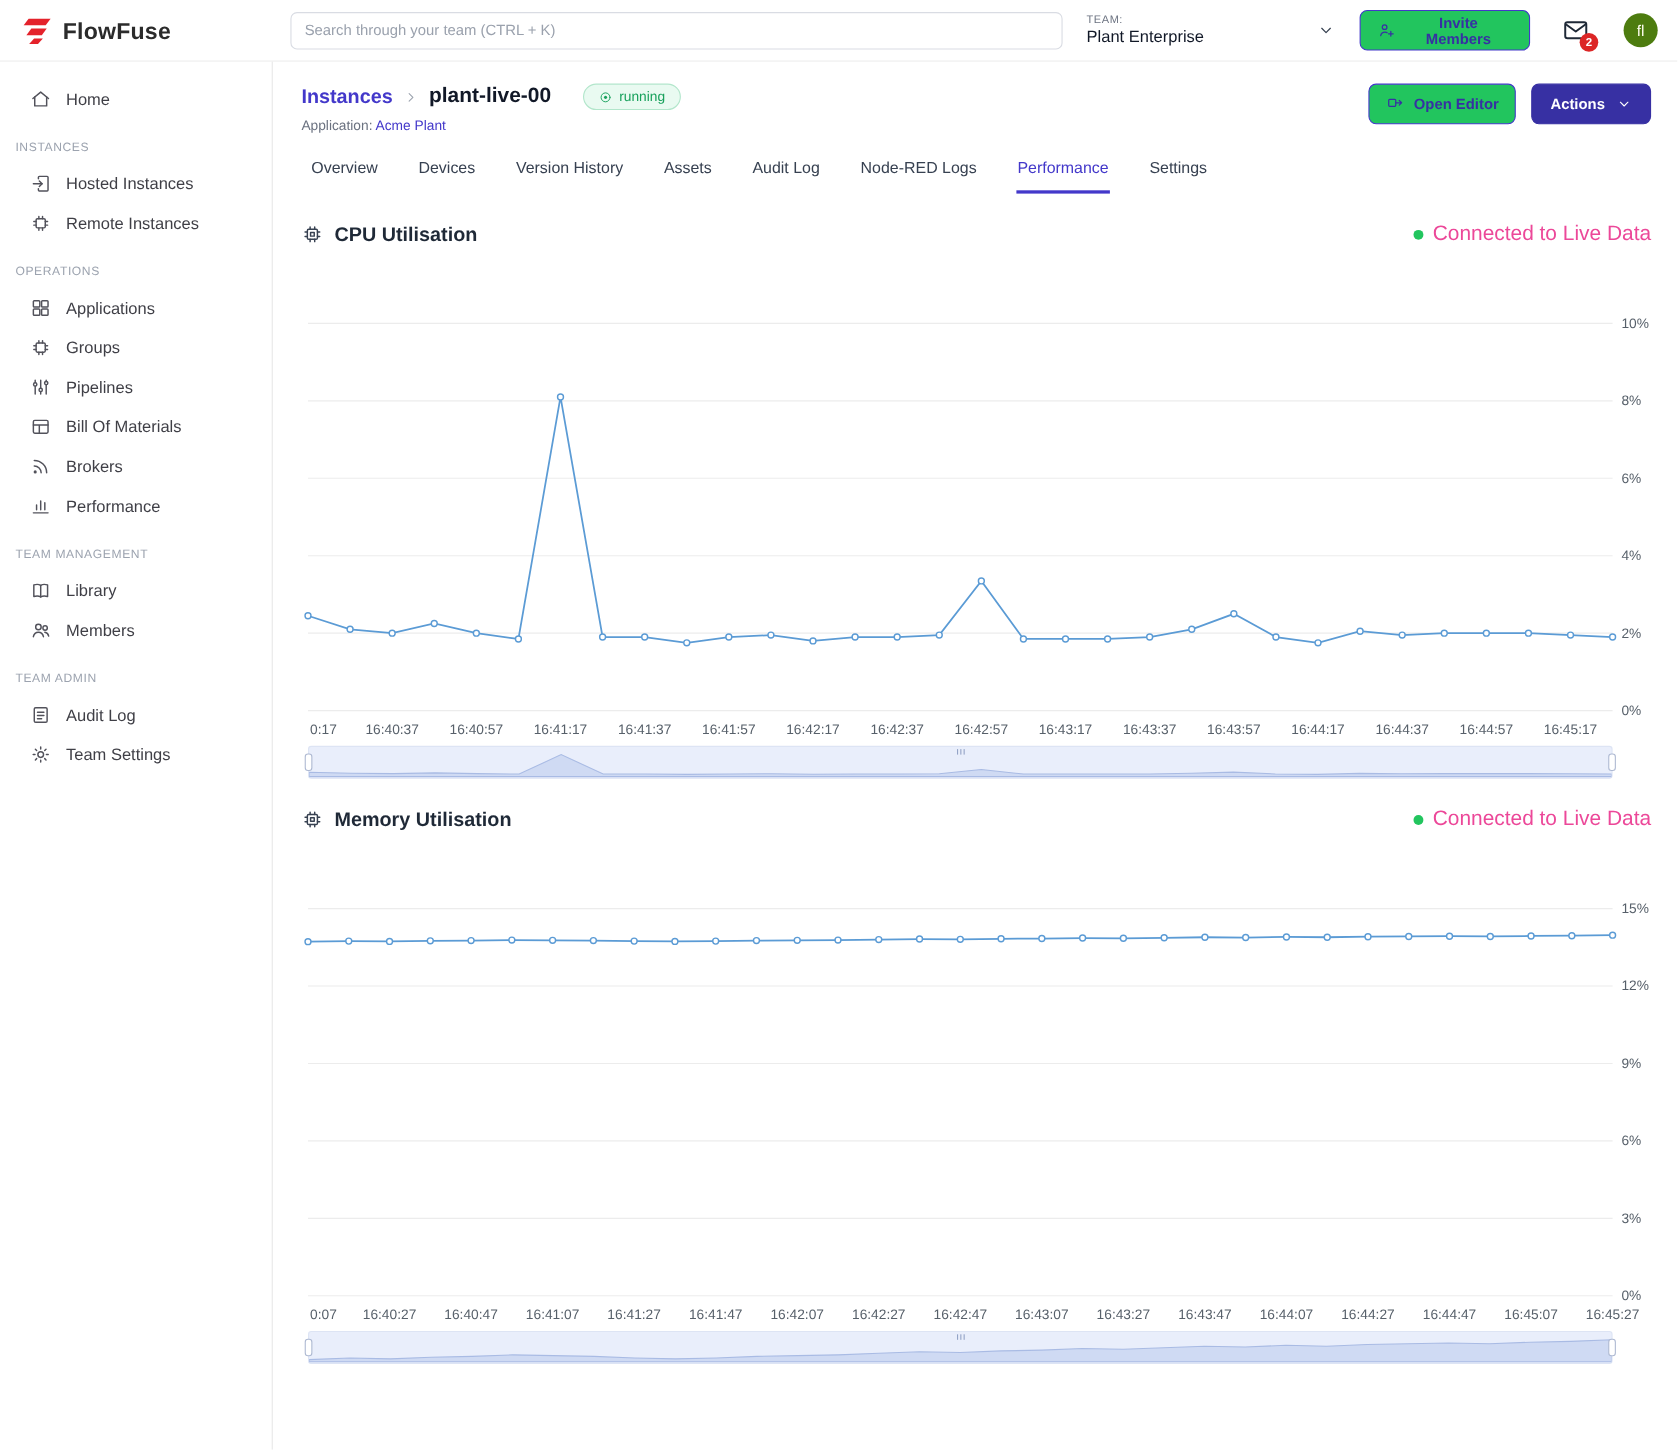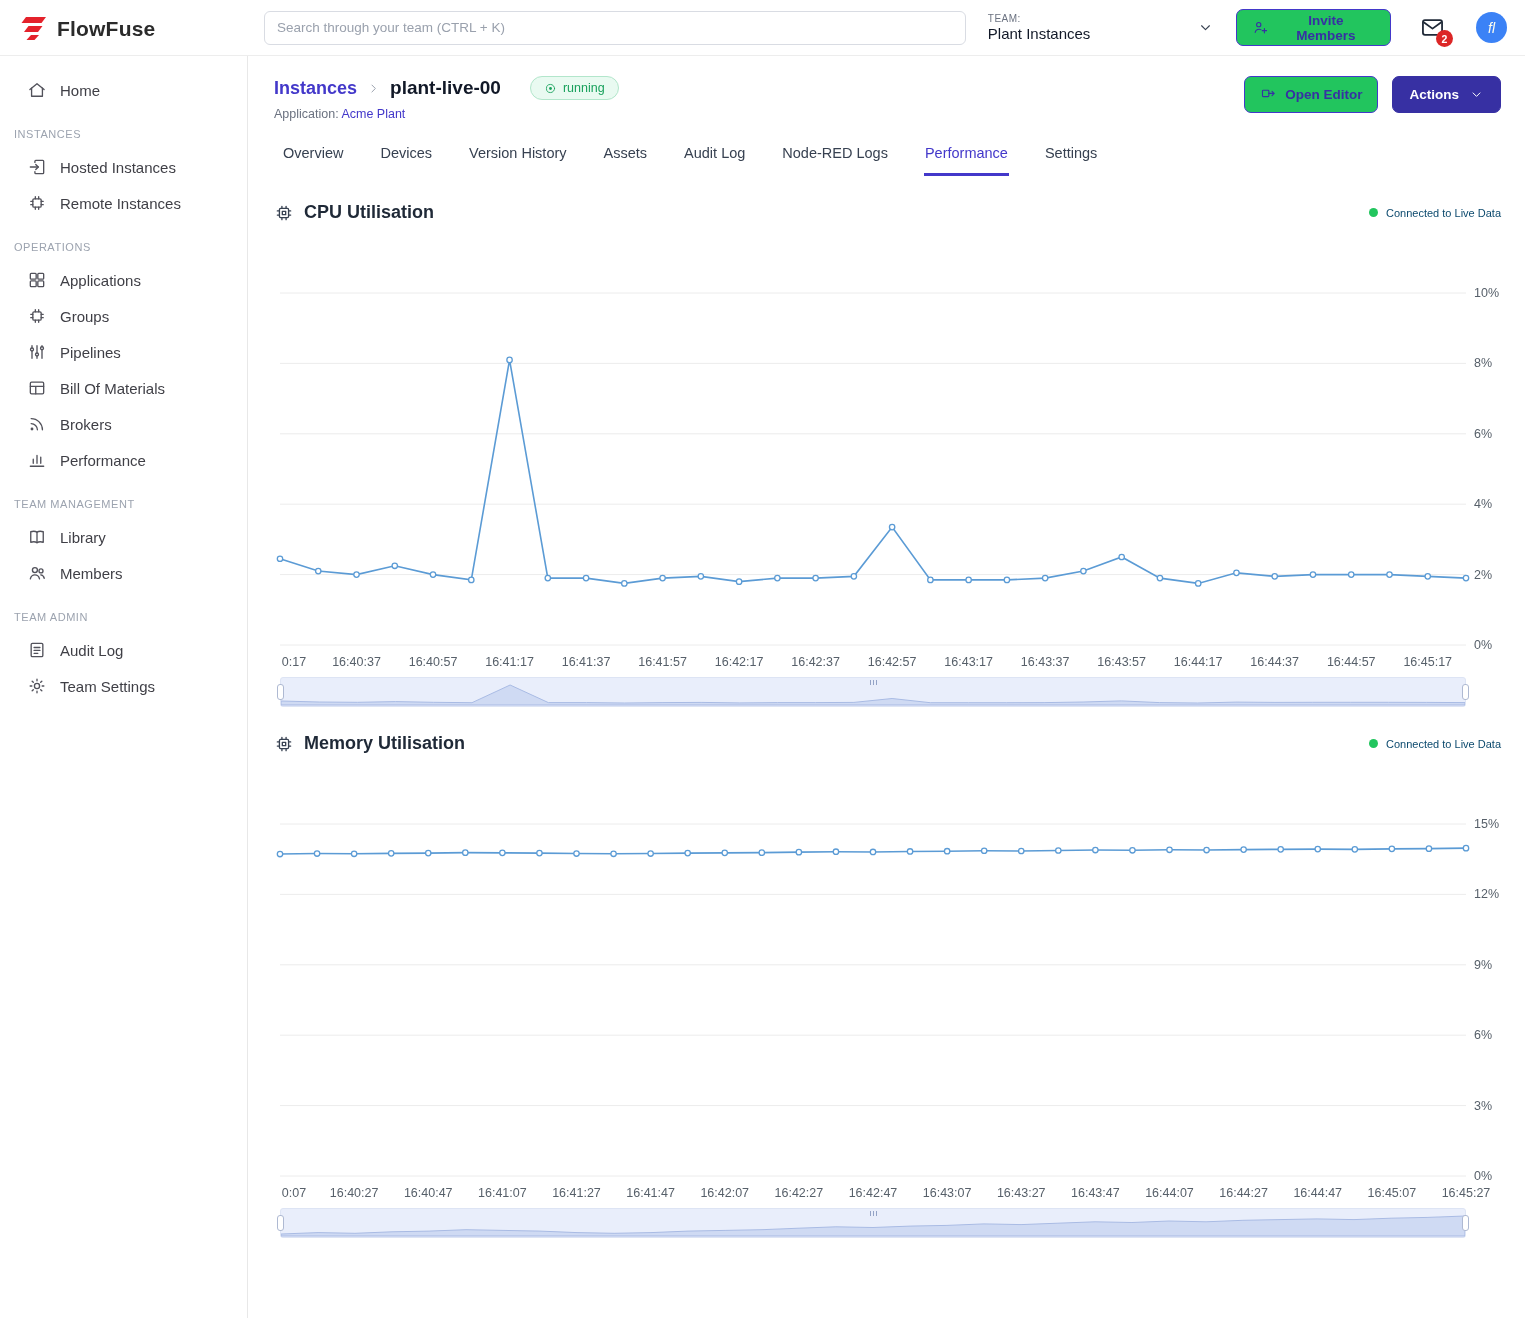--- a/index.html
+++ b/index.html
@@ -10,21 +10,21 @@
   .brand-name{font-size:21px;font-weight:bold;color:#2b2b2b;letter-spacing:.2px}
   .search-input{width:702px;height:34px;border:1px solid #d9dce3;border-radius:6px;padding:0 12px;font-size:13.5px;color:#374151;outline:none;font-family:"Liberation Sans",sans-serif}
   .search-input::placeholder{color:#9aa1ad}
   .team-select{margin-left:auto;display:flex;align-items:center;justify-content:space-between;width:238px;cursor:pointer;padding:4px 6px}
   .team-label{font-size:10px;letter-spacing:.05em;color:#6b7280;text-transform:uppercase}
   .team-name{font-size:15px;color:#111827;margin-top:1px}
   .btn-outline{display:inline-flex;align-items:center;gap:8px;border:1px solid #4338ca;color:#3730a3;background:#22c55e;border-radius:7px;height:37px;padding:0 15px;font-weight:bold;font-size:13.5px;cursor:pointer;font-family:"Liberation Sans",sans-serif}
   .btn-solid{display:inline-flex;align-items:center;gap:10px;border:1px solid #3730a3;color:#fff;background:#3730a3;border-radius:7px;height:37px;padding:0 16px;font-weight:bold;font-size:13.5px;cursor:pointer;font-family:"Liberation Sans",sans-serif}
   .mail-wrap{position:relative;margin-left:12px;color:#1f2937;cursor:pointer;display:flex}
   .mail-badge{position:absolute;right:-7px;bottom:-6px;background:#dc2626;color:#fff;border-radius:50%;width:17px;height:17px;font-size:10.5px;display:flex;align-items:center;justify-content:center;font-weight:bold}
-  .avatar{width:31px;height:31px;border-radius:50%;background:#3b82f6;color:#fdfdee;display:flex;align-items:center;justify-content:center;font-size:14px;margin-left:14px;cursor:pointer;font-style:italic}
+  .avatar{width:31px;height:31px;border-radius:50%;background:#4d7c0f;color:#fdfdee;display:flex;align-items:center;justify-content:center;font-size:14px;margin-left:14px;cursor:pointer;}
   
   .layout{display:flex;min-height:1262px}
   .sidebar{width:248px;flex:0 0 248px;border-right:1px solid #e8e8e8;padding:16px 0 24px}
   .sb-heading{font-size:11px;color:#9ca3af;letter-spacing:.05em;padding:20px 14px 9px}
   .sb-item{display:flex;align-items:center;gap:13px;padding:8px 16px 8px 27px;font-size:15px;color:#3f3f46;cursor:pointer}
   .sb-icon{color:#52525b;display:flex}
   
   .main{flex:1;padding:20px 24px 30px 26px;min-width:0}
   .header-row{display:flex;justify-content:space-between;align-items:flex-start}
   .breadcrumb{display:flex;align-items:center;gap:9px}
@@ -37,21 +37,21 @@
   .header-actions{display:flex;gap:14px}
   
   .tabs{display:flex;gap:35px;margin-top:20px;padding-left:8px}
   .tab{font-size:14.5px;color:#374151;padding:4px 1px 12px;cursor:pointer;border-bottom:3px solid transparent}
   .tab.active{color:#4338ca;border-bottom-color:#4338ca}
   
   .chart-section{margin-top:26px}
   .chart-head{display:flex;justify-content:space-between;align-items:center}
   .chart-title{display:flex;align-items:center;gap:10px;font-size:18px;font-weight:bold;color:#1f2937}
   .chart-title .sb-icon{color:#374151}
-  .live{display:flex;align-items:center;gap:8px;font-size:11px;color:#0c4a6e}
+  .live{display:flex;align-items:center;gap:8px;font-size:19px;color:#ec4899}
   .live-dot{width:9px;height:9px;border-radius:50%;background:#22c55e}
   svg.plot{display:block;width:100%;height:auto}
   svg text{font-family:"Liberation Sans",sans-serif}
   .brush{position:relative;height:30px;margin:4px 0 0 6px;width:1186px;background:#e9eefb;border:1px solid #dde4f4;border-radius:3px;cursor:ew-resize}
   .brush svg{display:block;width:100%;height:100%}
   .brush-handle{position:absolute;top:50%;transform:translateY(-50%);width:7px;height:16px;background:#fff;border:1px solid #aeb9d2;border-radius:3px}
   .brush-handle.left{left:-4px}
   .brush-handle.right{right:-4px}
   .brush-grip{position:absolute;top:2px;left:50%;width:1px;height:5px;background:#93a3c6;box-shadow:-3px 0 0 #93a3c6,3px 0 0 #93a3c6}
 </style>
@@ -64,21 +64,21 @@
       <path d="M6 2h20l-4.5 6H1.5z" fill="#e4222b"></path>
       <path d="M8.5 11h14l-4.5 6H4z" fill="#e4222b"></path>
       <path d="M11 20h8l-4.5 5H6.5z" fill="#e4222b"></path>
     </svg>
     <span class="brand-name">FlowFuse</span>
   </div>
   <input class="search-input" type="text" placeholder="Search through your team (CTRL + K)" style="">
   <div class="team-select">
     <div>
       <div class="team-label">TEAM:</div>
-      <div class="team-name">Plant Instances</div>
+      <div class="team-name">Plant Enterprise</div>
     </div>
     <span style="color:#374151;display:flex">
         <svg width="17" height="17" viewBox="0 0 24 24" fill="none" stroke="currentColor" stroke-width="1.6" stroke-linecap="round" stroke-linejoin="round">
           <path d="M6.5 9.5 12 15l5.5-5.5"></path>
         </svg>
       </span>
   </div>
   <button class="btn-outline">
     <span style="display:flex">
         <svg width="17" height="17" viewBox="0 0 24 24" fill="none" stroke="currentColor" stroke-width="1.6" stroke-linecap="round" stroke-linejoin="round">

